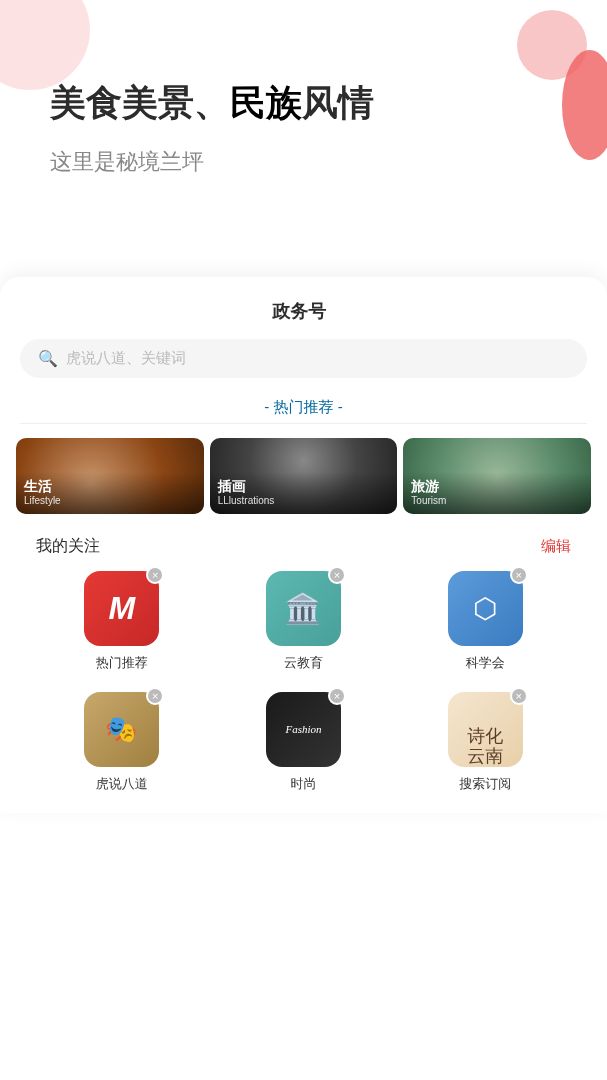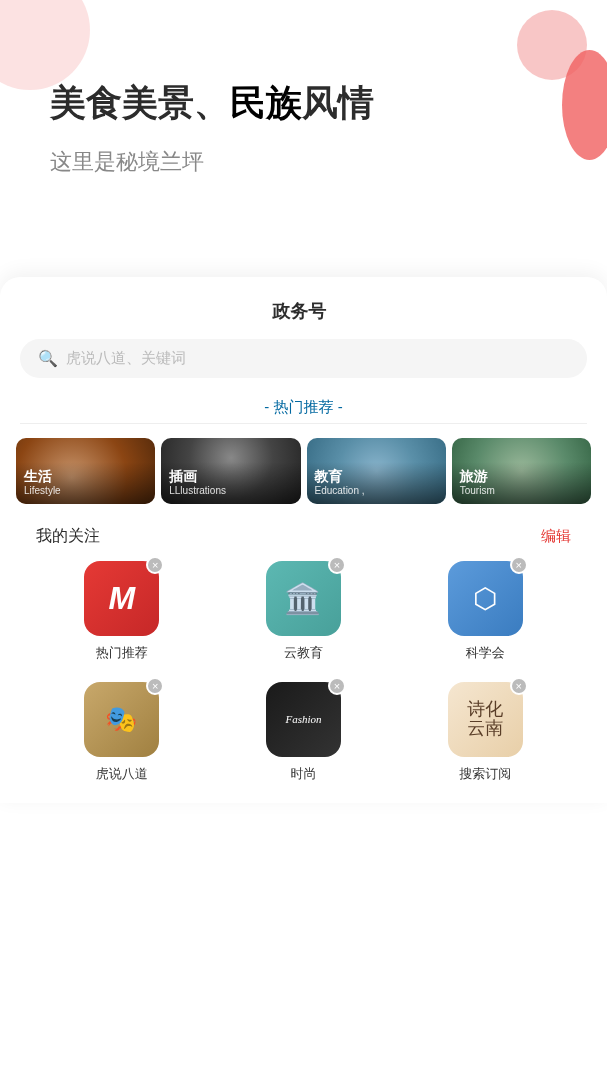--- a/index.html
+++ b/index.html
@@ -122,21 +122,21 @@
     .category-grid {
       display: flex;
       gap: 6px;
       padding: 14px 16px;
     }
     .category-item {
       flex: 1;
       position: relative;
       border-radius: 10px;
       overflow: hidden;
-      height: 66px;
+      height: 76px;
       cursor: pointer;
     }
 
     .cat-icon-placeholder {
       position: absolute;
       top: 0; left: 0; right: 0; bottom: 0;
       background-size: cover;
       background-position: center;
     }
     
@@ -234,20 +234,21 @@
       background: linear-gradient(135deg, #5c9bdb, #3a7cc0);
     }
     .avatar-hushuabadao {
       background: linear-gradient(135deg, #c8a86b, #a08040);
     }
     .avatar-fashion {
       background: linear-gradient(135deg, #1a1a1a, #333);
     }
     .avatar-shiyun {
       background: linear-gradient(135deg, #f5e6d0, #e8cfa8);
+      align-items: flex-end;
     }
 
     .close-badge {
       position: absolute;
       top: -5px;
       right: -5px;
       width: 18px;
       height: 18px;
       background: #bbb;
       border-radius: 50%;
@@ -325,27 +326,20 @@
         </div>
       </div>
       <div class="category-item">
         <div class="cat-icon-placeholder cat-img-illustration"></div>
         <div class="category-overlay">
           <span class="category-name-cn">插画</span>
           <span class="category-name-en">LLlustrations</span>
         </div>
       </div>
       <div class="category-item">
-        <div class="cat-icon-placeholder cat-img-education"></div>
-        <div class="category-overlay">
-          <span class="category-name-cn">教育</span>
-          <span class="category-name-en">Education ,</span>
-        </div>
-      </div>
-      <div class="category-item">
         <div class="cat-icon-placeholder cat-img-tourism"></div>
         <div class="category-overlay">
           <span class="category-name-cn">旅游</span>
           <span class="category-name-en">Tourism</span>
         </div>
       </div>
     </div>
 
   <div class="my-follows">
     <div class="follows-header">

